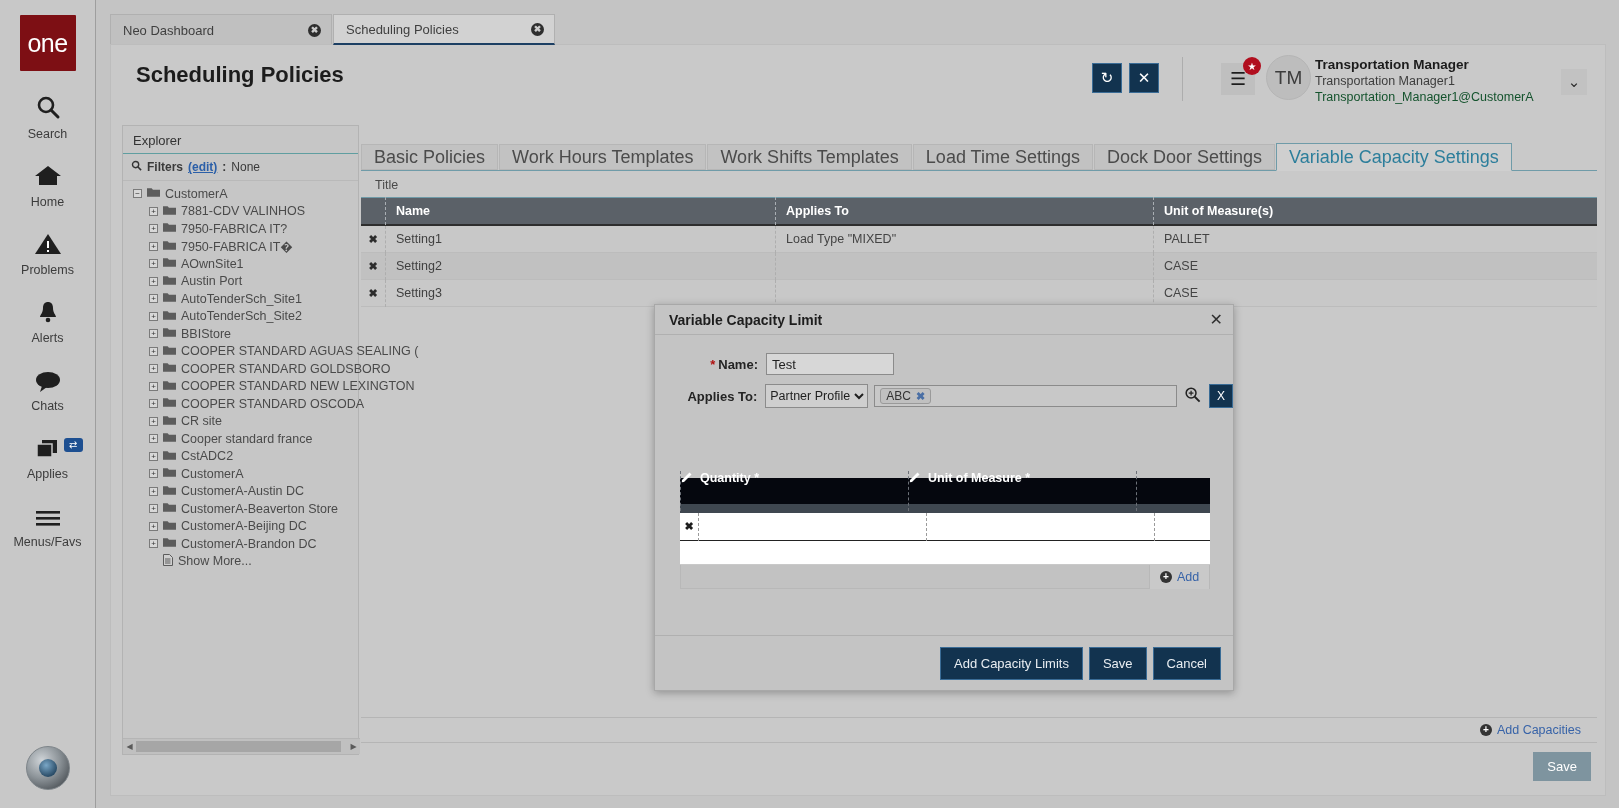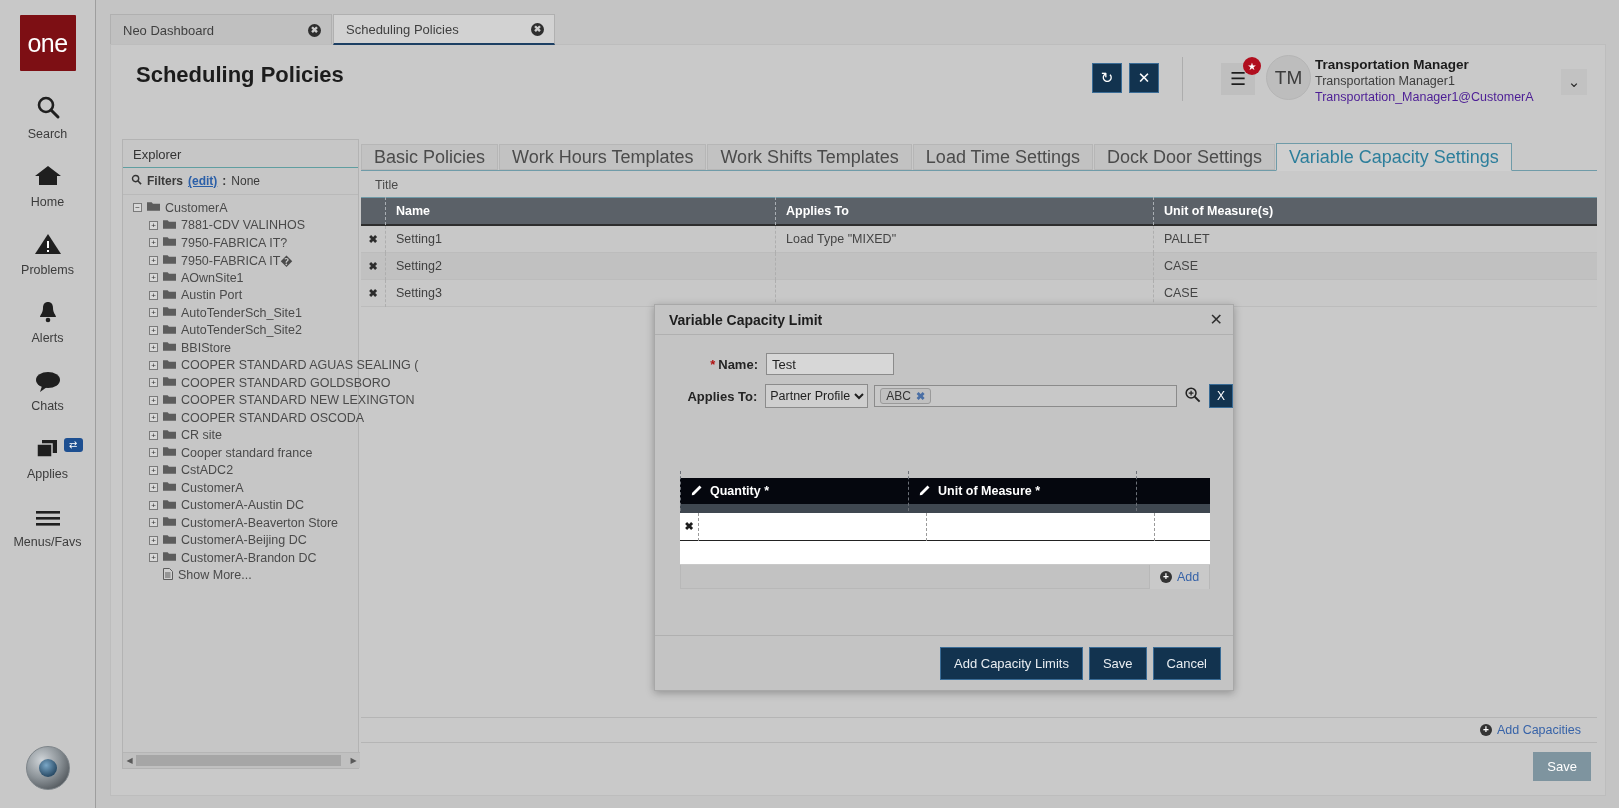--- a/index.html
+++ b/index.html
@@ -86,29 +86,29 @@
     background: #b10e1e; color: #fff; font-size: 10px; display: flex; align-items: center; justify-content: center;
   }
   .avatar-circ {
     position: absolute; right: 294px; top: 10px; width: 45px; height: 45px; border-radius: 50%;
     background: #bdbdbd; border: 1px solid #b5b5b5; color: #3c3c3c; font-size: 19px;
     display: flex; align-items: center; justify-content: center;
   }
   .userblock { position: absolute; right: 65px; top: 12px; text-align: left; width: 225px; }
   .user-l1 { font-size: 13.5px; font-weight: bold; color: #1c1c1c; line-height: 16px; }
   .user-l2 { font-size: 12.5px; color: #3d3d3d; line-height: 16px; }
-  .user-l3 { font-size: 12.5px; color: #4c1d95; line-height: 16px; }
+  .user-l3 { font-size: 12.5px; color: #14532d; line-height: 16px; }
   .user-caret {
     position: absolute; right: 18px; top: 24px; width: 26px; height: 26px; background: #c2c2c2;
     display: flex; align-items: center; justify-content: center; font-size: 15px; color: #2a2a2a;
   }
 
   
   .explorer {
-    position: absolute; left: 11px; top: 94px; width: 237px; height: 630px;
+    position: absolute; left: 11px; top: 80px; width: 237px; height: 630px;
     background: #c6c6c6; border: 1px solid #b3b3b3;
   }
   .explorer-hd {
     font-size: 13px; color: #333; padding: 7px 10px 5px 10px; border-bottom: 1px solid #5f9ea0;
   }
   .explorer-filters {
     font-size: 12px; color: #3a3a3a; padding: 6px 8px; display: flex; gap: 5px; align-items: center;
     border-bottom: 1px solid #b9b9b9;
   }
   .explorer-filters .mag { font-size: 12px; }
@@ -216,21 +216,21 @@
   .xbtn {
     margin-left: 8px; width: 24px; height: 24px; background: #12334f; color: #fff;
     border: 1px solid #3a6c96; display: flex; align-items: center; justify-content: center;
     font-size: 12px; cursor: pointer;
   }
   .subgrid { position: absolute; left: 25px; top: 125px; width: 530px; }
   .sg-head {
     display: flex; height: 26px; background: #05070e; color: #fff; font-size: 12.5px;
     font-weight: bold; align-items: center;
   }
-  .sg-c { display: flex; align-items: center; gap: 7px; padding-left: 10px; border-left: 1px dashed #6d7178; height: 40px; }
+  .sg-c { display: flex; gap: 7px; border-left: 1px dashed #6d7178; height: 40px; }
   .sg-q { width: 228px; flex: none; }
   .sg-u { width: 228px; flex: none; }
   .sg-e { flex: 1; }
   .pen { font-size: 11px; }
   .sg-sub { height: 9px; background: #3f4750; }
   .sg-row {
     display: flex; height: 28px; background: #fff; align-items: center;
     border-bottom: 1px solid #222;
   }
   .sgr-x { width: 18px; flex: none; text-align: center; font-size: 11px; font-weight: bold; color: #1d1d1d; }

